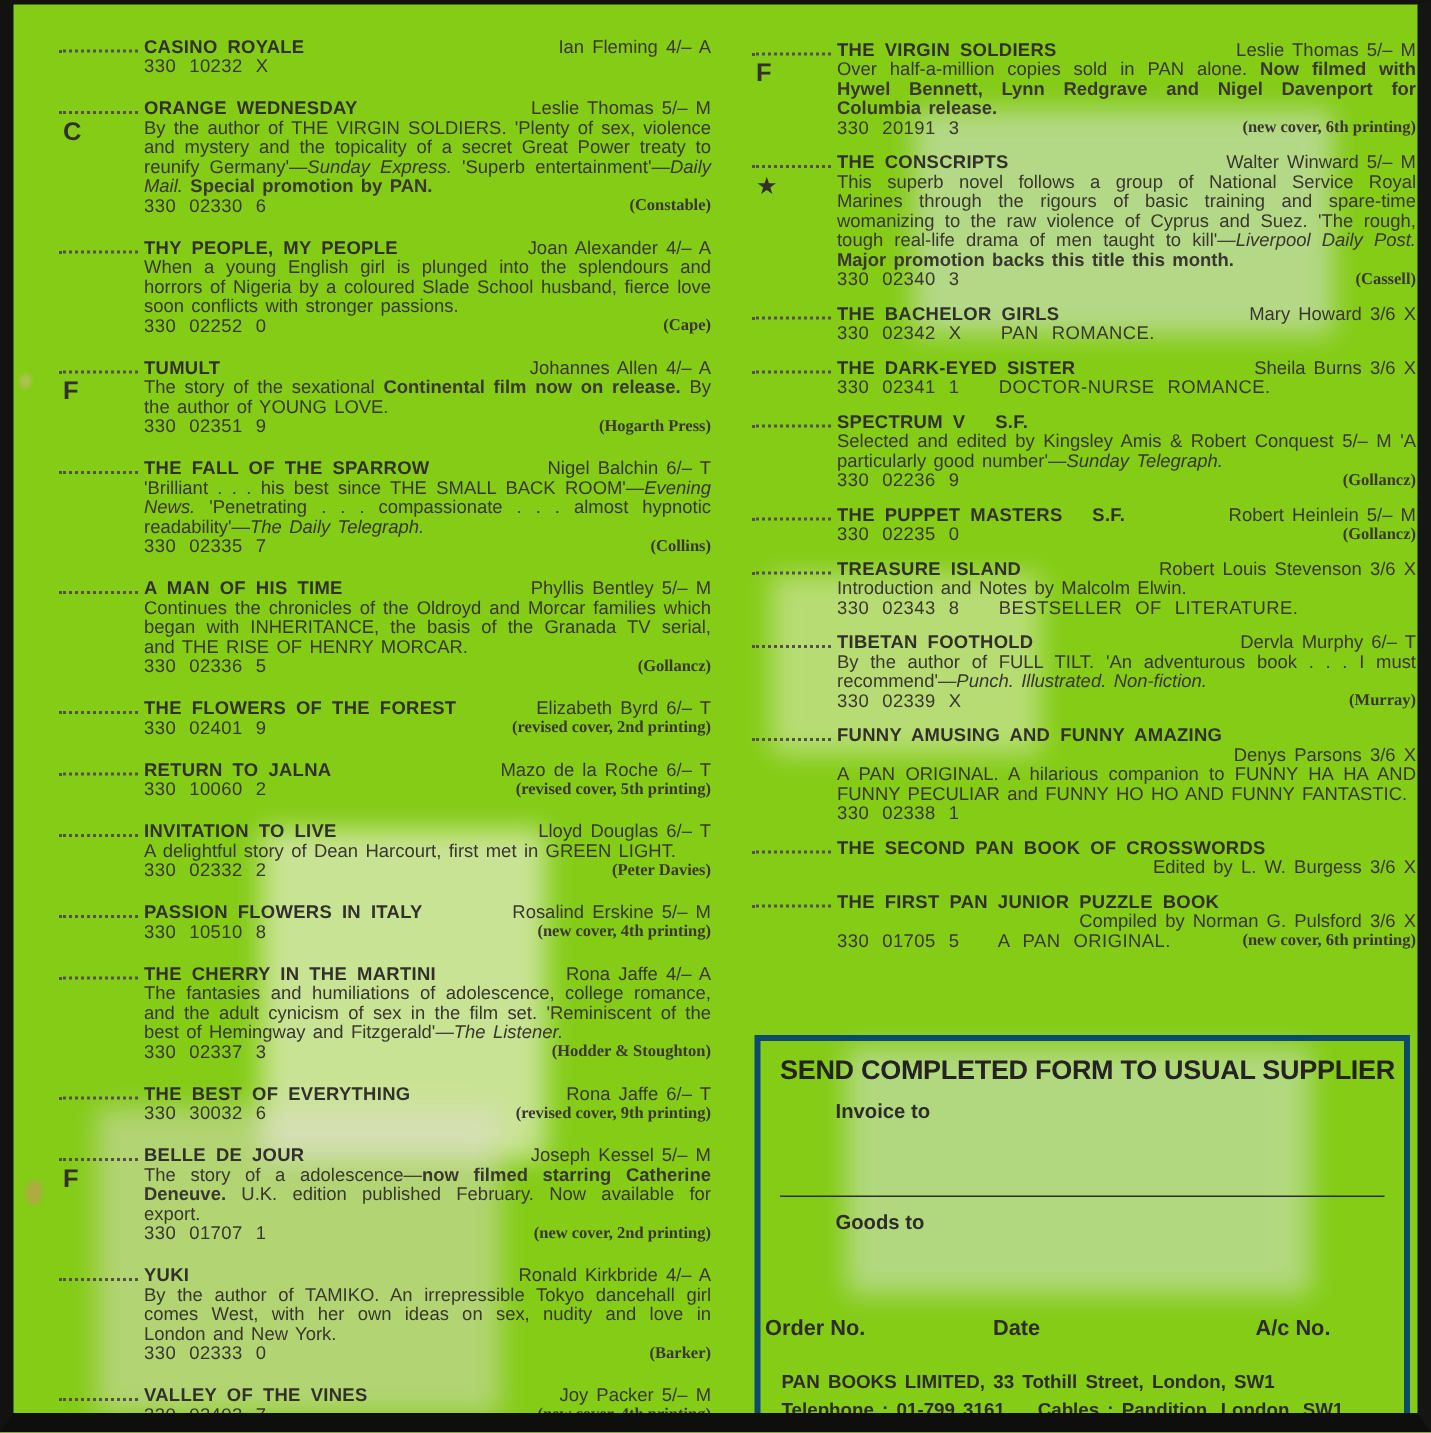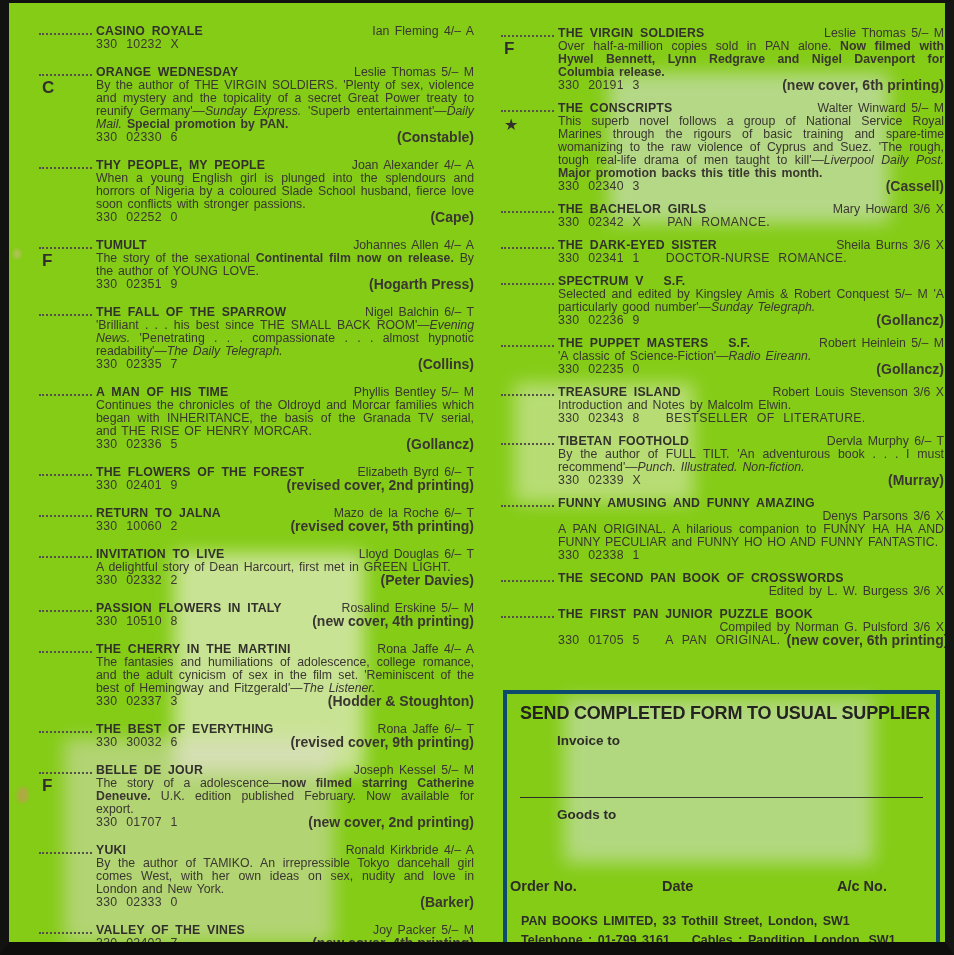--- a/index.html
+++ b/index.html
@@ -46,21 +46,21 @@
          white-space:pre;color:#32302b;}
   .author{font-size:12.3px;word-spacing:2px;white-space:nowrap;margin-left:8px;text-align:right;}
   .author-line{font-size:12.3px;line-height:13px;text-align:right;word-spacing:2px;}
   .body{margin:0;font-size:12.3px;line-height:13px;text-align:justify;
         word-spacing:1.5px;color:#3a3630;}
   .s-b{font-weight:bold;}
   .s-i{font-style:italic;}
   .isbnrow{display:flex;justify-content:space-between;align-items:flex-start;
            font-size:12.3px;line-height:13px;}
   .isbn{white-space:pre;word-spacing:5px;letter-spacing:.3px;}
-  .pub{font-weight:bold;font-size:14px;white-space:nowrap;margin-left:6px;}
+  .pub{font-weight:bold;font-size:11px;white-space:nowrap;margin-left:6px;font-family:Liberation Serif, serif;}
 
   
   .form-box{position:absolute;left:494px;top:687px;width:437px;height:258px;
             box-sizing:border-box;border:4px solid #0c4a6e;color:#2e2c28;}
   .form-title{position:absolute;top:9px;left:13px;right:10px;font-size:18px;
               font-weight:bold;letter-spacing:-.2px;white-space:nowrap;color:#242320;}
   .flabel{position:absolute;font-weight:bold;font-size:13.5px;left:14px;padding-left:36px;}
   .lbl-invoice{top:39px;}
   .lbl-goods{top:113px;}
   .fblank{position:absolute;left:14px;right:14px;}
@@ -322,21 +322,20 @@
           <span class="isbn">330 02236 9</span>
           <span class="pub">(Gollancz)</span>
         </div>
       </div>
       <div class="entry">
         <span class="leader"></span>
         <div class="head">
           <span class="title">THE PUPPET MASTERS   S.F.</span>
           <span class="author">Robert Heinlein 5/– M</span>
         </div>
-        <p class="body"><span class="s-r">'A classic of Science-Fiction'—</span><span class="s-i">Radio Eireann.</span></p>
         <div class="isbnrow">
           <span class="isbn">330 02235 0</span>
           <span class="pub">(Gollancz)</span>
         </div>
       </div>
       <div class="entry">
         <span class="leader"></span>
         <div class="head">
           <span class="title">TREASURE ISLAND</span>
           <span class="author">Robert Louis Stevenson 3/6 X</span>

